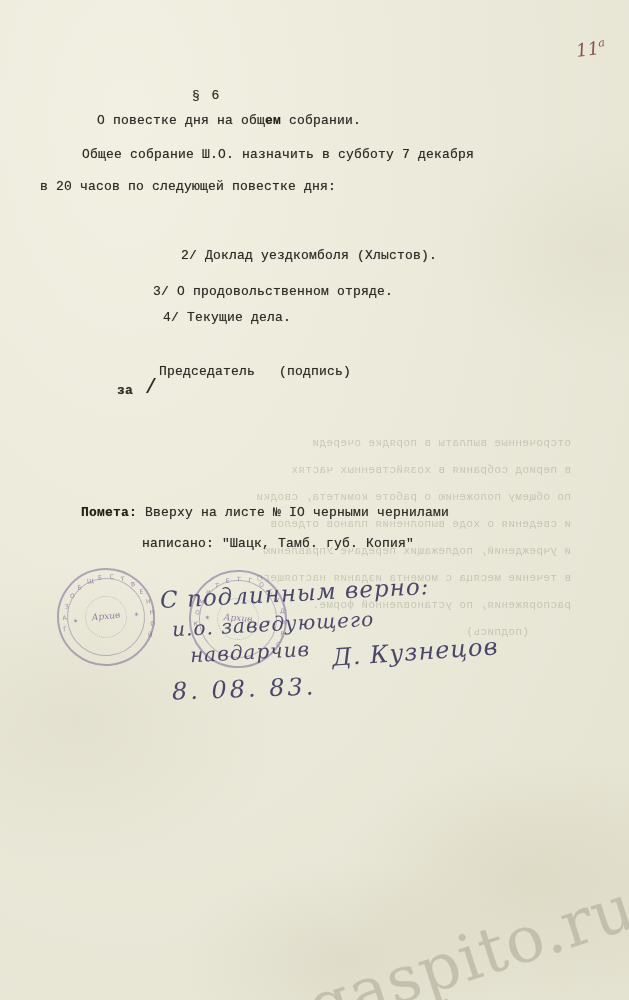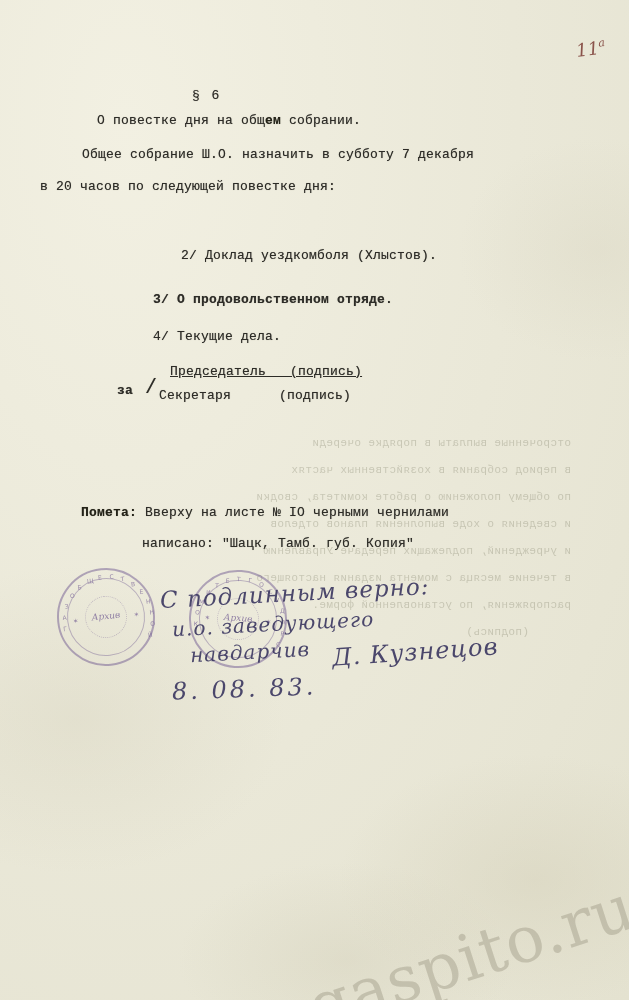--- a/index.html
+++ b/index.html
@@ -58,23 +58,23 @@
   .strong-type {
     font-weight: bold;
     color: #232217;
   }
   .sec-title { left: 192px; top: 88px; letter-spacing: 2px; }
   .line-1  { left: 97px;  top: 113px; }
   .line-2  { left: 82px;  top: 147px; }
   .line-3  { left: 40px;  top: 179px; }
   .item-1  { left: 153px; top: 217px; }
   .item-2  { left: 145px; top: 248px; margin-left: 36px; }
-  .item-3  { left: 153px; top: 292px; font-weight: bold; }
-  .item-4  { left: 153px; top: 310px; margin-top: 19px; }
-  .sign-1  { left: 170px; top: 364px; text-decoration: underline; }
+  .item-3  { left: 153px; top: 284px; }
+  .item-4  { left: 163px; top: 310px; }
+  .sign-1  { left: 159px; top: 364px; }
   .sign-2  { left: 159px; top: 388px; }
   .sign-za { left: 117px; top: 383px; font-weight: bold; }
   .sign-slash { left: 145px; top: 376px; font-size: 20px; }
   .orig-line { left: 196px; top: 447px; }
   .note-1 { left: 81px; top: 505px; text-align: center; }
   .note-2 { left: 142px; top: 536px; }
 
   .folio {
     position: absolute;
     right: 24px;
@@ -206,21 +206,20 @@
   <div class="typed line-1">О повестке дня на общ<span class="strong-type">ем</span> собрании.</div>
 
   <div class="typed line-2">Общее собрание Ш.О. назначить в субботу 7 декабря</div>
   <div class="typed line-3">в 20 часов по следующей повестке дня:</div>
 
   <div class="typed item-2">2/ Доклад уездкомболя (Хлыстов).</div>
   <div class="typed item-3">3/ О продовольственном отряде.</div>
   <div class="typed item-4">4/ Текущие дела.</div>
 
   <div class="typed sign-1"><span>Председатель</span>   <span>(подпись)</span></div>
-  <div class="typed sign-2"><span>Секретаря</span>      <span>(подпись)</span></div>
   <div class="typed sign-za">за</div>
   <div class="typed sign-slash">/</div>
 
 
   <div class="typed note-1"><span class="strong-type">Помета:</span> <span>Вверху на листе № IO черными чернилами</span></div>
   <div class="typed note-2">написано: "Шацк, Тамб. губ. Копия"</div>
 
   <div class="stamp stamp-1">
     <div class="ring-text">
       <span style="transform:rotate(-95deg) translate(0,-44px) rotate(95deg)">Г</span>

